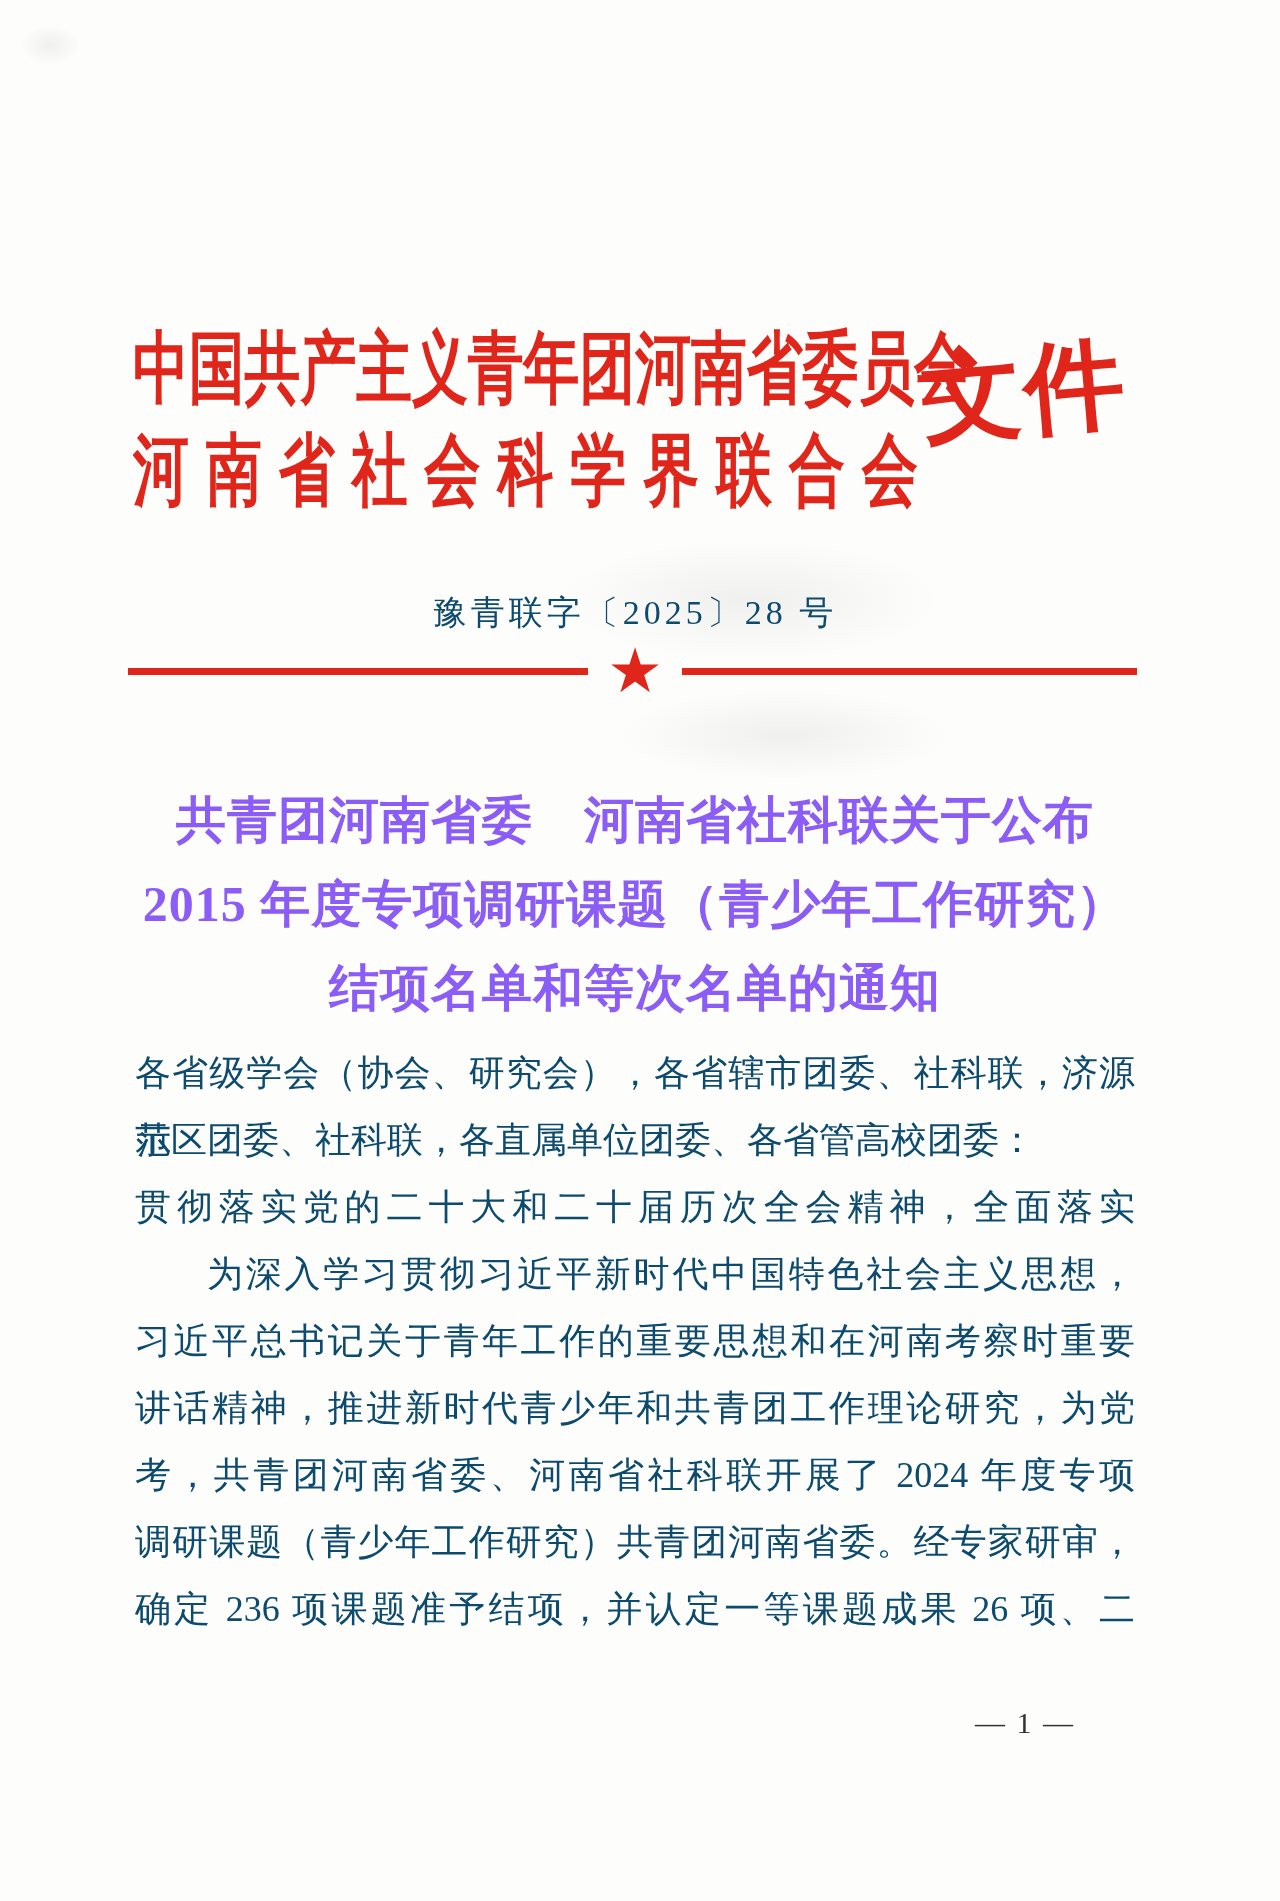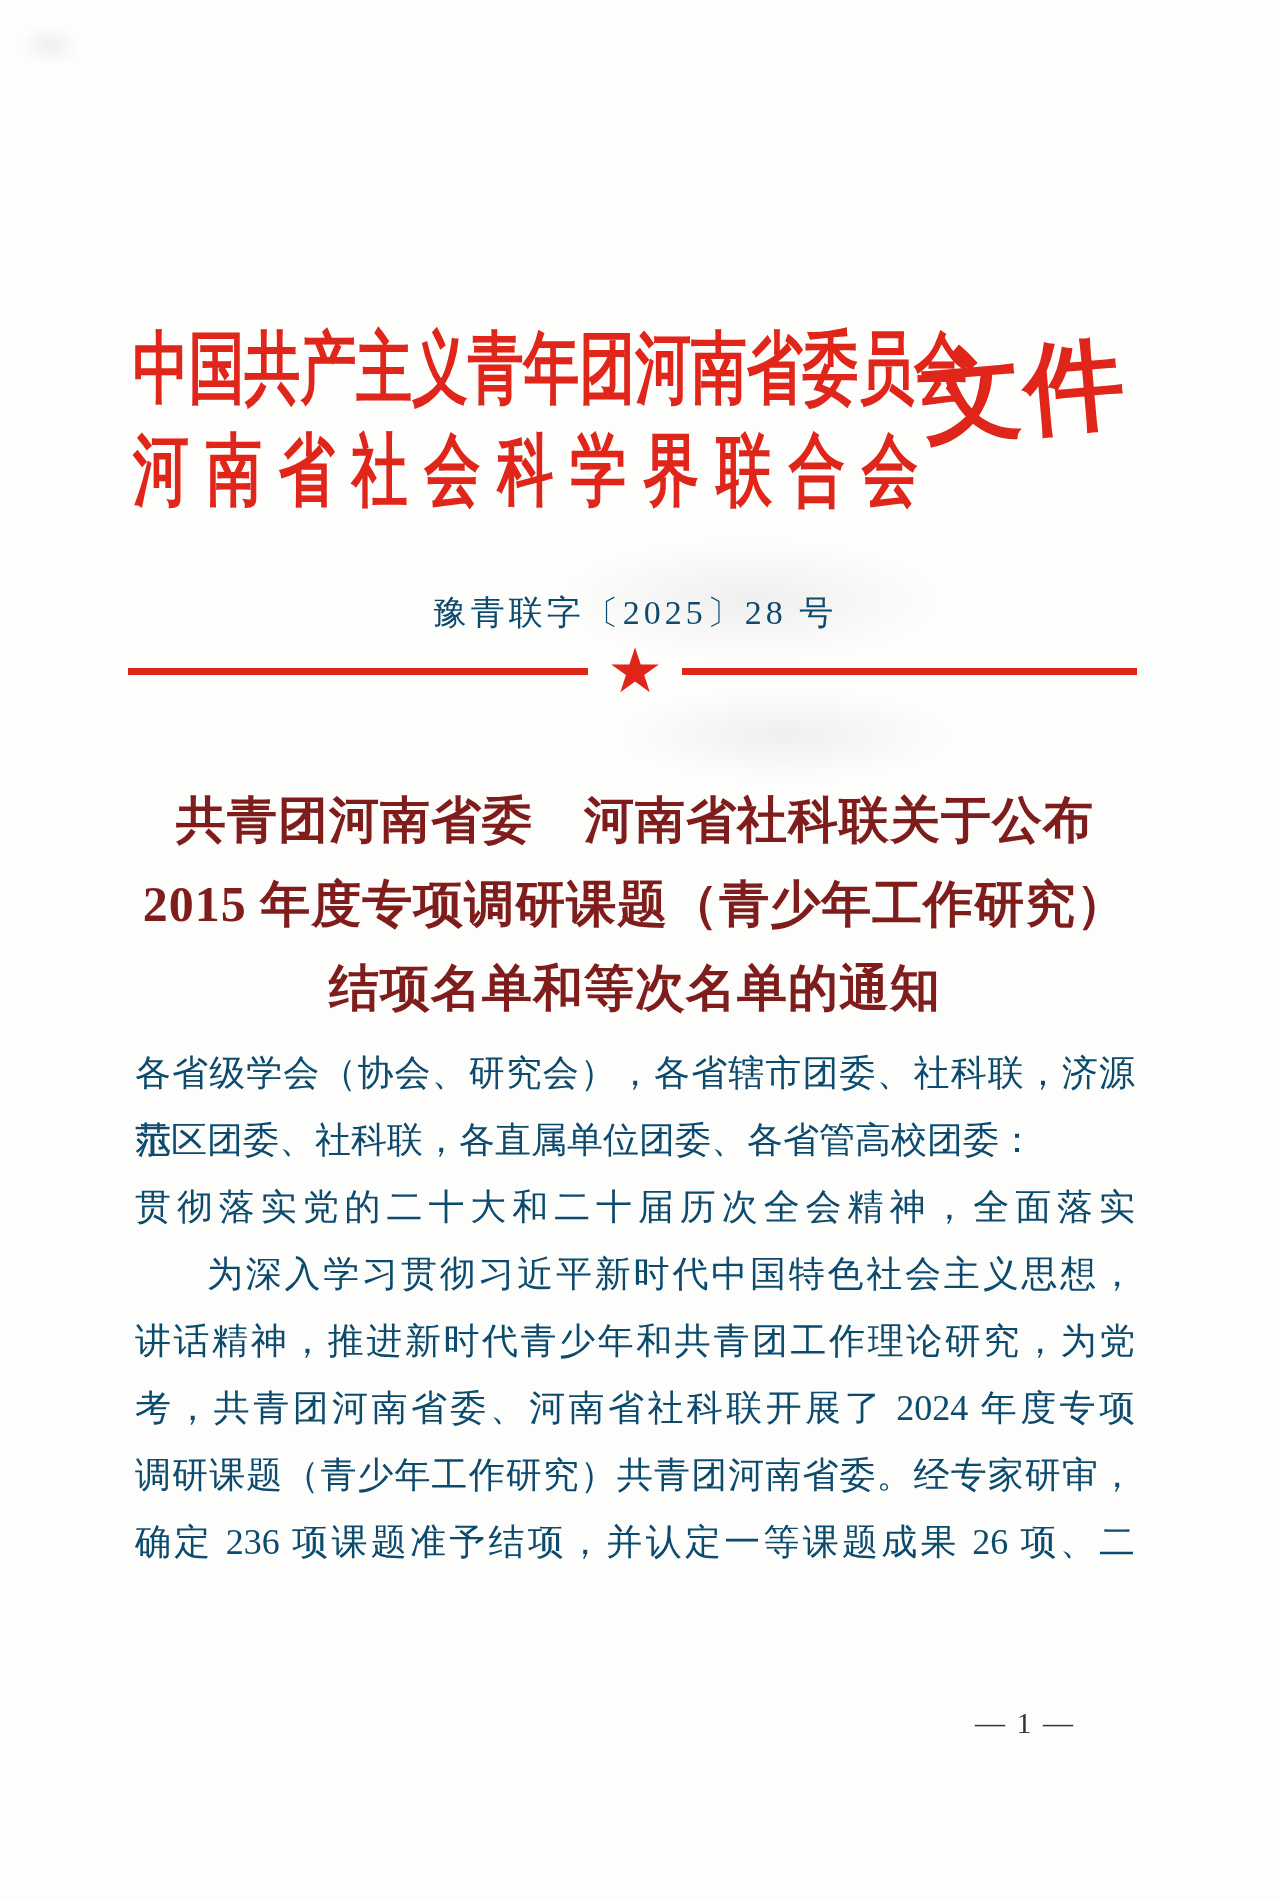--- a/index.html
+++ b/index.html
@@ -87,21 +87,21 @@
   .title-block {
     position: absolute;
     left: 135px;
     top: 778px;
     width: 1000px;
     text-align: center;
     font-weight: 700;
     font-size: 50px;
     line-height: 84px;
     letter-spacing: 1px;
-    color: #7f1d1d;
+    color: #8b5cf6;
   }
 
   
   .body-block {
     position: absolute;
     left: 135px;
     top: 1040px;
     width: 1000px;
     font-size: 36px;
     color: #0c4a6e;
@@ -167,20 +167,21 @@
     <div>共青团河南省委　河南省社科联关于公布</div>
     <div>2015 年度专项调研课题（青少年工作研究）</div>
     <div>结项名单和等次名单的通知</div>
   </div>
 
   <div class="body-block">
     <div class="body-line justify">各省级学会（协会、研究会），各省辖市团委、社科联，济源示</div>
     <div class="body-line">范区团委、社科联，各直属单位团委、各省管高校团委：</div>
     <div class="body-line justify">贯彻落实党的二十大和二十届历次全会精神，全面落实</div>
     <div class="body-line justify indent">为深入学习贯彻习近平新时代中国特色社会主义思想，</div>
+    <div class="body-line justify">习近平总书记关于青年工作的重要思想和在河南考察时重要</div>
     <div class="body-line justify">讲话精神，推进新时代青少年和共青团工作理论研究，为党</div>
     <div class="body-line justify">考，共青团河南省委、河南省社科联开展了 2024 年度专项</div>
     <div class="body-line justify">调研课题（青少年工作研究）共青团河南省委。经专家研审，</div>
     <div class="body-line justify">确定 236 项课题准予结项，并认定一等课题成果 26 项、二</div>
   </div>
 
   <div class="page-number">— 1 —</div>
 
 </div>
 

